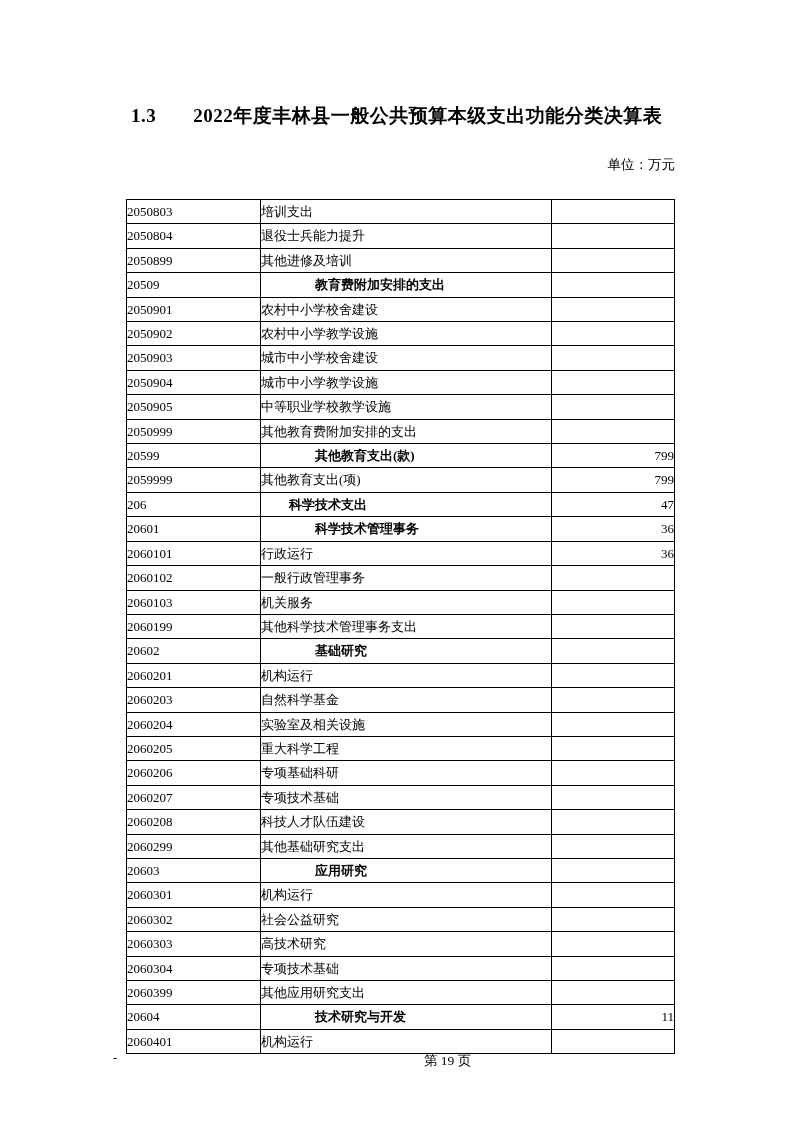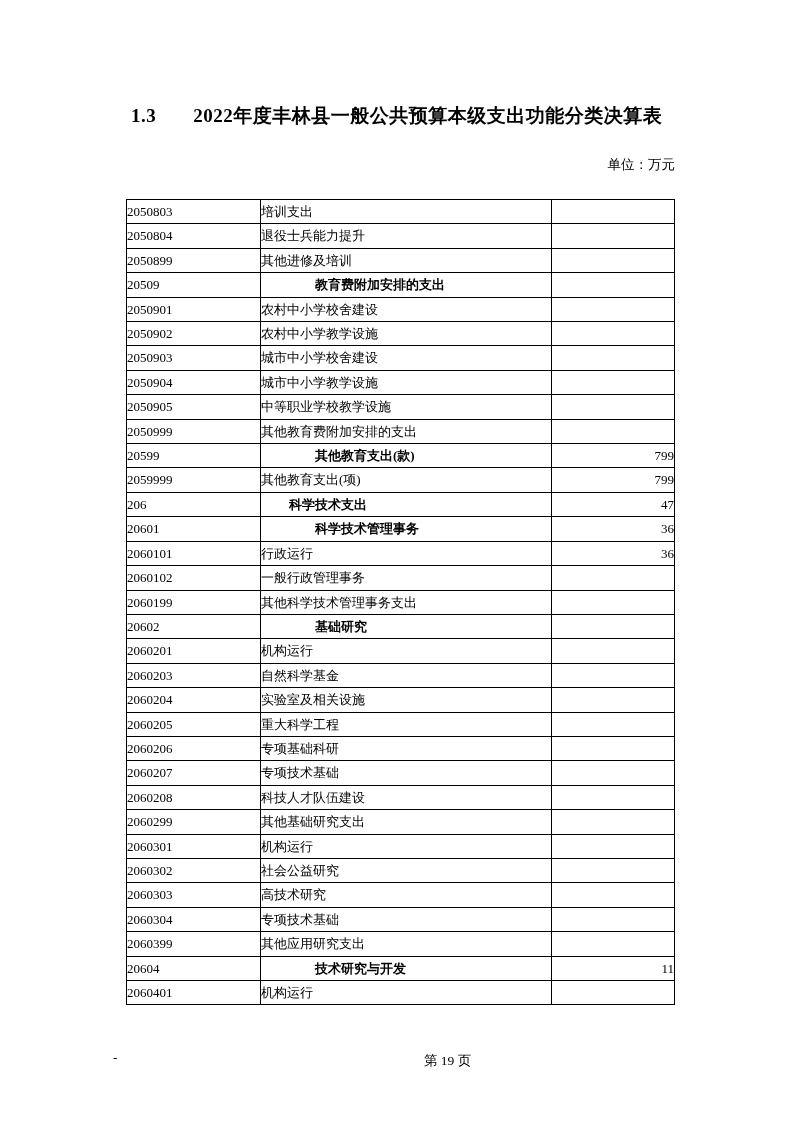--- a/index.html
+++ b/index.html
@@ -186,20 +186,25 @@
           <td class="code">2060101</td>
           <td class="name">行政运行</td>
           <td class="amount">36</td>
         </tr>
         <tr>
           <td class="code">2060102</td>
           <td class="name">一般行政管理事务</td>
           <td class="amount"></td>
         </tr>
         <tr>
+          <td class="code">2060103</td>
+          <td class="name">机关服务</td>
+          <td class="amount"></td>
+        </tr>
+        <tr>
           <td class="code">2060199</td>
           <td class="name">其他科学技术管理事务支出</td>
           <td class="amount"></td>
         </tr>
         <tr>
           <td class="code">20602</td>
           <td class="name lvl-kuan">基础研究</td>
           <td class="amount"></td>
         </tr>
         <tr>
@@ -233,20 +238,25 @@
           <td class="amount"></td>
         </tr>
         <tr>
           <td class="code">2060208</td>
           <td class="name">科技人才队伍建设</td>
           <td class="amount"></td>
         </tr>
         <tr>
           <td class="code">2060299</td>
           <td class="name">其他基础研究支出</td>
+          <td class="amount"></td>
+        </tr>
+        <tr>
+          <td class="code">20603</td>
+          <td class="name lvl-kuan">应用研究</td>
           <td class="amount"></td>
         </tr>
         <tr>
           <td class="code">2060301</td>
           <td class="name">机构运行</td>
           <td class="amount"></td>
         </tr>
         <tr>
           <td class="code">2060302</td>
           <td class="name">社会公益研究</td>

